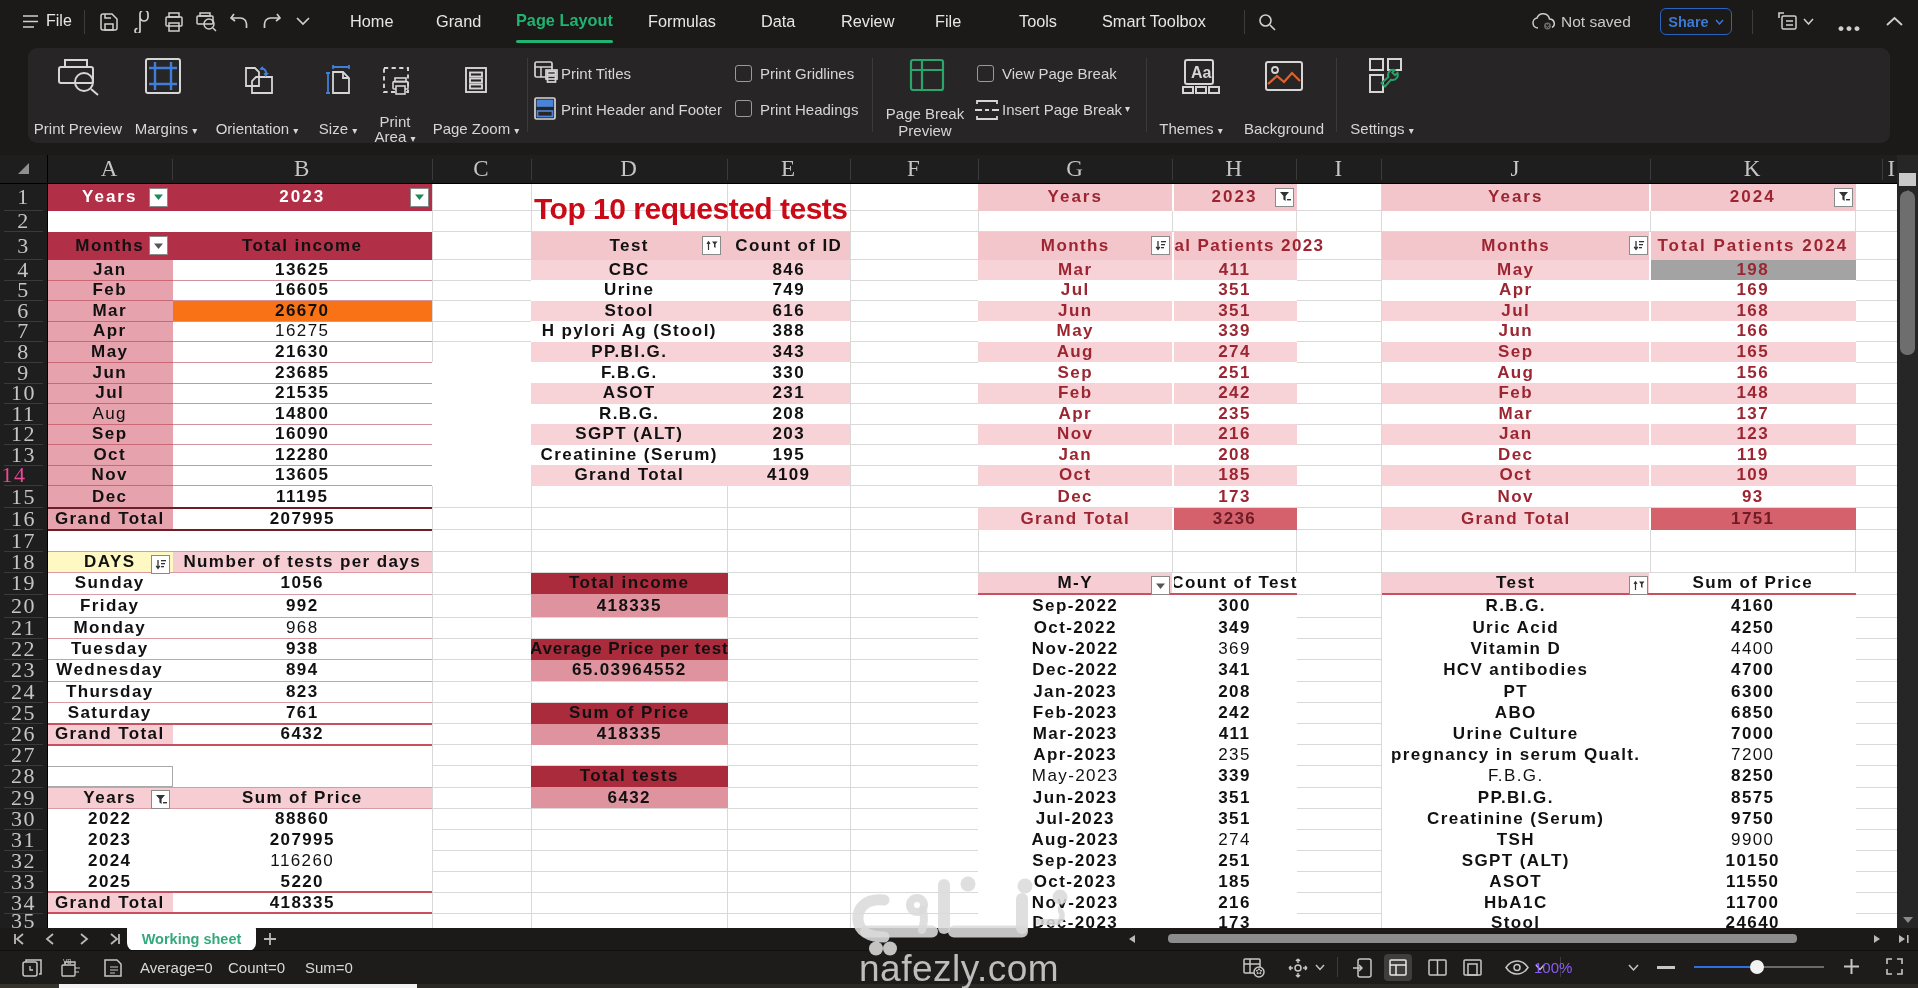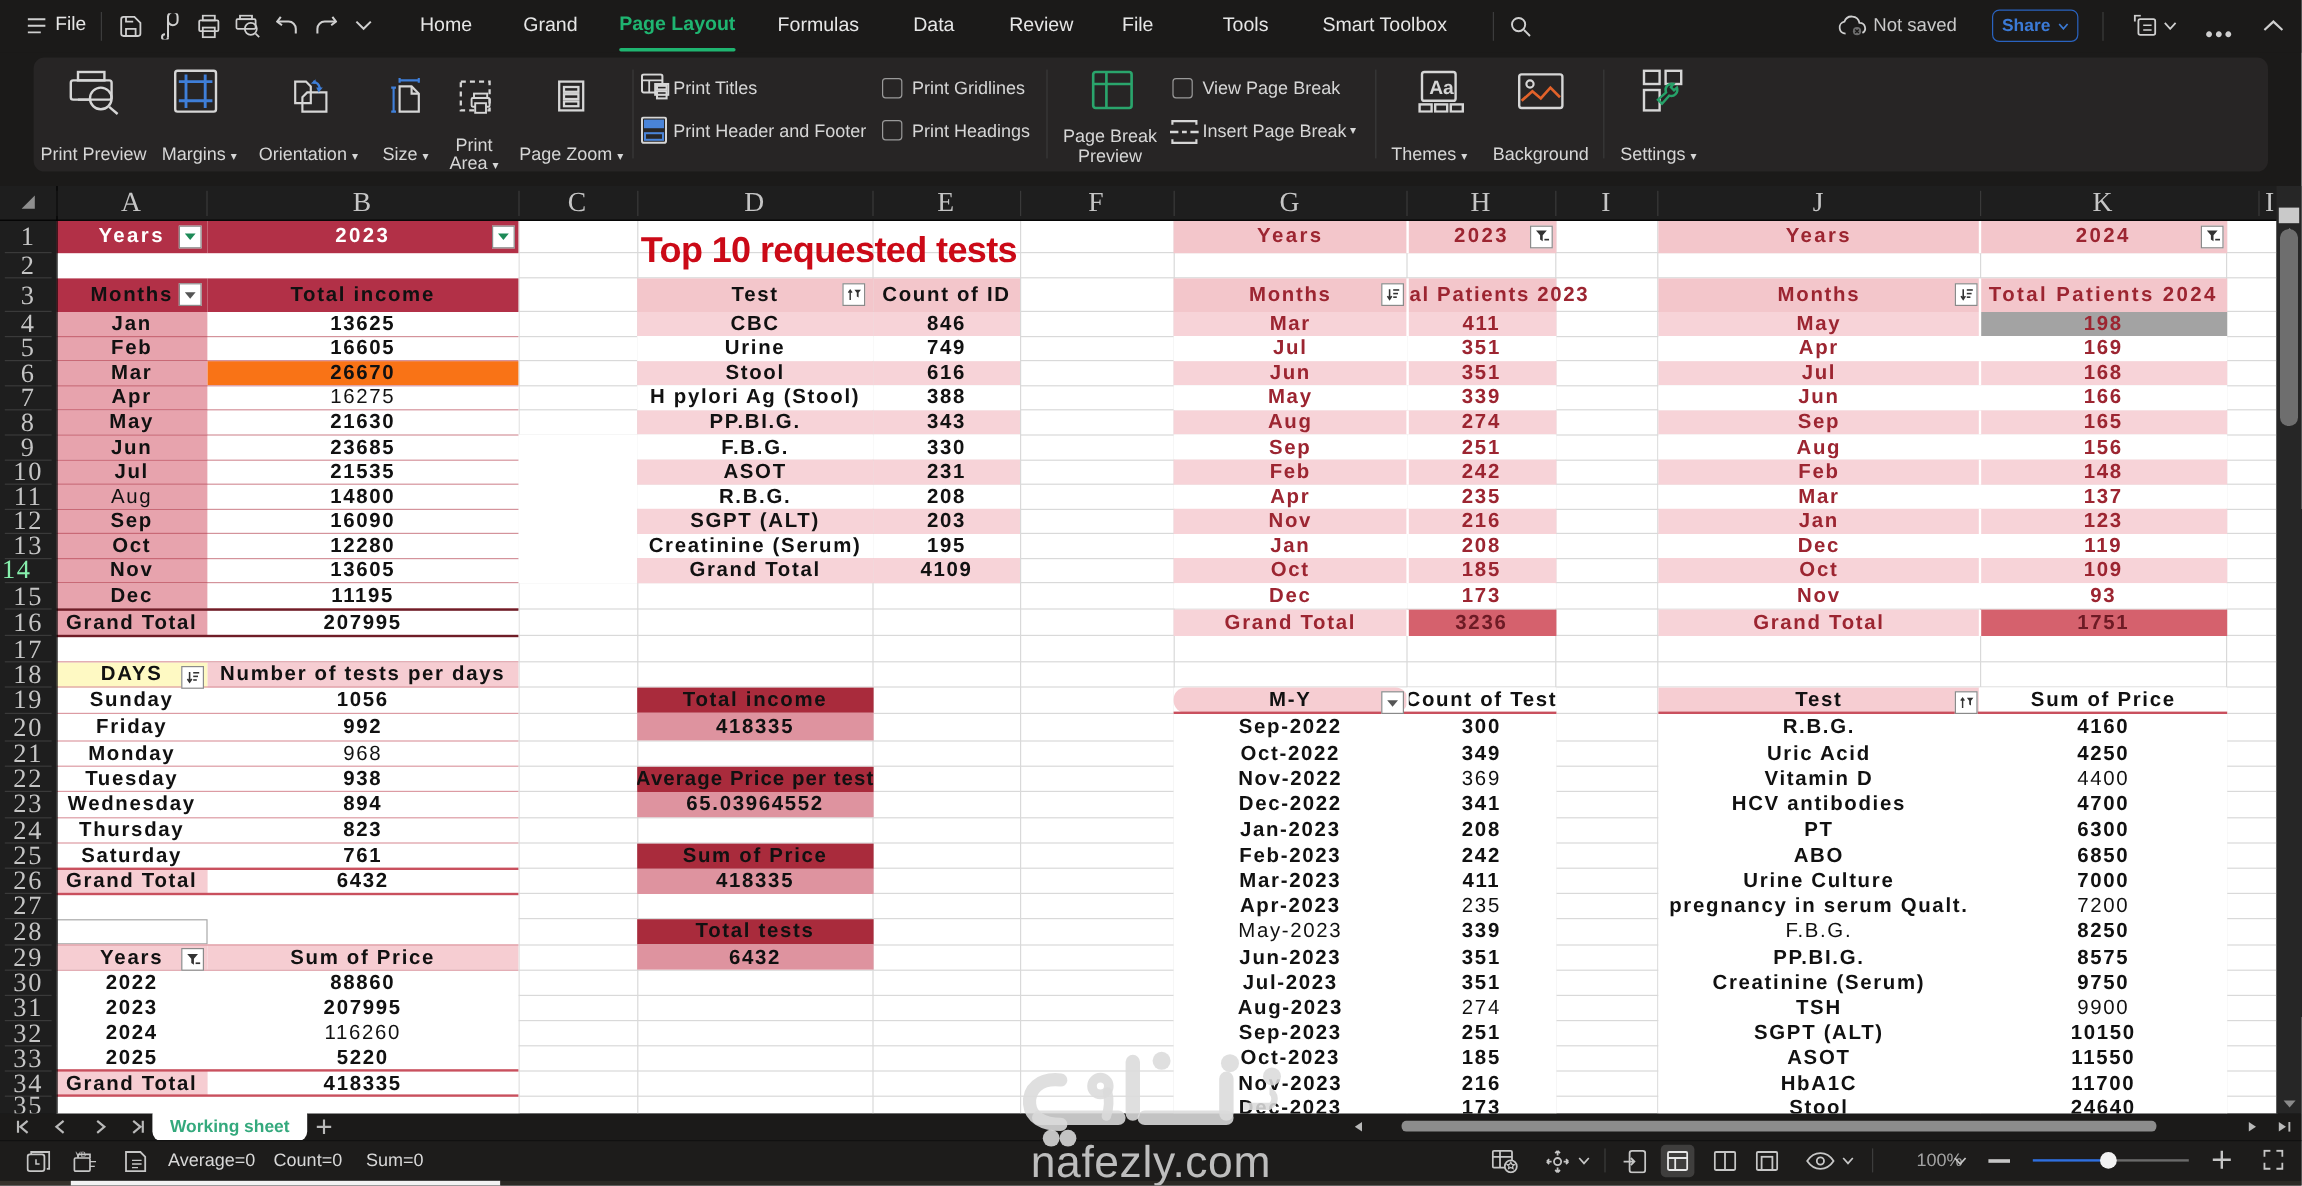--- a/index.html
+++ b/index.html
@@ -250,21 +250,21 @@
 <div class="a" style="left:47px;top:891.2px;width:385.0px;height:2px;background:#c9505e"></div>
 <div class="a" style="left:47px;top:912.2px;width:385.0px;height:2px;background:#c9505e"></div>
 <div class="cell" style="left:531px;top:572.8px;width:196.5px;height:21.2px;color:#111;font-size:17px;letter-spacing:1.4px;background:#a92b3c;">Total income</div>
 <div class="cell" style="left:531px;top:594.0px;width:196.5px;height:23.0px;color:#111;font-size:17px;letter-spacing:1.4px;background:#de939f;">418335</div>
 <div class="cell" style="left:531px;top:638.5px;width:196.5px;height:21.0px;color:#111;font-size:17px;letter-spacing:0.9px;background:#a92b3c;">Average Price per test</div>
 <div class="cell" style="left:531px;top:659.5px;width:196.5px;height:21.5px;color:#111;font-size:17px;letter-spacing:1.4px;background:#de939f;">65.03964552</div>
 <div class="cell" style="left:531px;top:702.5px;width:196.5px;height:21.0px;color:#111;font-size:17px;letter-spacing:1.4px;background:#a92b3c;">Sum of Price</div>
 <div class="cell" style="left:531px;top:723.5px;width:196.5px;height:21.3px;color:#111;font-size:17px;letter-spacing:1.4px;background:#de939f;">418335</div>
 <div class="cell" style="left:531px;top:765.5px;width:196.5px;height:21.8px;color:#111;font-size:17px;letter-spacing:1.4px;background:#a92b3c;">Total tests</div>
 <div class="cell" style="left:531px;top:787.3px;width:196.5px;height:20.9px;color:#111;font-size:17px;letter-spacing:1.4px;background:#de939f;">6432</div>
-<div class="cell" style="left:978px;top:572.8px;width:194.5px;height:21.2px;color:#111;font-size:17px;letter-spacing:1.4px;background:#f6cdd2;border-radius:10px;">M-Y</div>
+<div class="cell" style="left:978px;top:572.8px;width:194.5px;height:21.2px;color:#111;font-size:17px;letter-spacing:1.4px;background:#f6cdd2;">M-Y</div>
 <div class="cell" style="left:1172.5px;top:572.8px;width:124.0px;height:21.2px;color:#111;font-size:17px;letter-spacing:1.4px;background:#fff;">Count of Test</div>
 <div class="a" style="left:1171.5px;top:572.8px;width:2px;height:21.2px;background:#fff"></div>
 <div class="a" style="left:978px;top:593.0px;width:318.5px;height:2px;background:#c9505e"></div>
 <div class="cell" style="left:978px;top:594.0px;width:194.5px;height:23.0px;color:#111;font-size:17px;letter-spacing:1.4px;">Sep-2022</div>
 <div class="cell" style="left:1172.5px;top:594.0px;width:124.0px;height:23.0px;color:#111;font-size:17px;letter-spacing:1.4px;">300</div>
 <div class="cell" style="left:978px;top:617.0px;width:194.5px;height:21.5px;color:#111;font-size:17px;letter-spacing:1.4px;">Oct-2022</div>
 <div class="cell" style="left:1172.5px;top:617.0px;width:124.0px;height:21.5px;color:#111;font-size:17px;letter-spacing:1.4px;">349</div>
 <div class="cell" style="left:978px;top:638.5px;width:194.5px;height:21.0px;color:#111;font-size:17px;letter-spacing:1.4px;">Nov-2022</div>
 <div class="cell" style="left:1172.5px;top:638.5px;width:124.0px;height:21.0px;color:#111;font-size:17px;letter-spacing:1.4px;font-weight:normal;">369</div>
 <div class="cell" style="left:978px;top:659.5px;width:194.5px;height:21.5px;color:#111;font-size:17px;letter-spacing:1.4px;">Dec-2022</div>
@@ -450,21 +450,21 @@
 <div class="cell" style="left:0px;top:362.4px;width:47px;height:20.6px;color:#c5c5c5;font-family:'Liberation Serif',serif;font-weight:normal;font-size:22px">9</div>
 <div class="a" style="left:4px;top:382.5px;width:39.0px;height:1px;background:#3a3a3a"></div>
 <div class="cell" style="left:0px;top:383.0px;width:47px;height:20.5px;color:#c5c5c5;font-family:'Liberation Serif',serif;font-weight:normal;font-size:22px">10</div>
 <div class="a" style="left:4px;top:403.0px;width:39.0px;height:1px;background:#3a3a3a"></div>
 <div class="cell" style="left:0px;top:403.5px;width:47px;height:20.6px;color:#c5c5c5;font-family:'Liberation Serif',serif;font-weight:normal;font-size:22px">11</div>
 <div class="a" style="left:4px;top:423.6px;width:39.0px;height:1px;background:#3a3a3a"></div>
 <div class="cell" style="left:0px;top:424.1px;width:47px;height:20.6px;color:#c5c5c5;font-family:'Liberation Serif',serif;font-weight:normal;font-size:22px">12</div>
 <div class="a" style="left:4px;top:444.2px;width:39.0px;height:1px;background:#3a3a3a"></div>
 <div class="cell" style="left:0px;top:444.7px;width:47px;height:20.5px;color:#c5c5c5;font-family:'Liberation Serif',serif;font-weight:normal;font-size:22px">13</div>
 <div class="a" style="left:4px;top:464.7px;width:39.0px;height:1px;background:#3a3a3a"></div>
-<div class="cell" style="left:0px;top:465.2px;width:28px;height:20.4px;color:#86efac;font-family:'Liberation Serif',serif;font-weight:normal;font-size:22px">14</div>
+<div class="cell" style="left:0px;top:465.2px;width:28px;height:20.4px;color:#ec4899;font-family:'Liberation Serif',serif;font-weight:normal;font-size:22px">14</div>
 <div class="a" style="left:4px;top:485.1px;width:39.0px;height:1px;background:#3a3a3a"></div>
 <div class="cell" style="left:0px;top:485.6px;width:47px;height:21.9px;color:#c5c5c5;font-family:'Liberation Serif',serif;font-weight:normal;font-size:22px">15</div>
 <div class="a" style="left:4px;top:507.0px;width:39.0px;height:1px;background:#3a3a3a"></div>
 <div class="cell" style="left:0px;top:507.5px;width:47px;height:22.0px;color:#c5c5c5;font-family:'Liberation Serif',serif;font-weight:normal;font-size:22px">16</div>
 <div class="a" style="left:4px;top:529.0px;width:39.0px;height:1px;background:#3a3a3a"></div>
 <div class="cell" style="left:0px;top:529.5px;width:47px;height:22.0px;color:#c5c5c5;font-family:'Liberation Serif',serif;font-weight:normal;font-size:22px">17</div>
 <div class="a" style="left:4px;top:551.0px;width:39.0px;height:1px;background:#3a3a3a"></div>
 <div class="cell" style="left:0px;top:551.5px;width:47px;height:21.3px;color:#c5c5c5;font-family:'Liberation Serif',serif;font-weight:normal;font-size:22px">18</div>
 <div class="a" style="left:4px;top:572.3px;width:39.0px;height:1px;background:#3a3a3a"></div>
 <div class="cell" style="left:0px;top:572.8px;width:47px;height:21.2px;color:#c5c5c5;font-family:'Liberation Serif',serif;font-weight:normal;font-size:22px">19</div>
@@ -759,21 +759,21 @@
     <rect x="5" y="5" width="9" height="11"></rect>
   </svg>
 <svg class="a" style="left:1505px;top:960px" width="24" height="15" viewBox="0 0 24 15" fill="none" stroke="#c6c6c6" stroke-width="1.5">
     <path d="M1 7.5C4 3 8 1 12 1s8 2 11 6.5C20 12 16 14 12 14S4 12 1 7.5z"></path>
     <circle cx="12" cy="7.5" r="3"></circle>
   </svg>
 <svg class="a" style="left:1535px;top:964px" width="10" height="7" viewBox="0 0 10 7" fill="none" stroke="#c6c6c6" stroke-width="1.4">
     <path d="M1 1l4 4.5L9 1"></path>
   </svg>
 <div class="a" style="left:1559.5px;top:957px;width:1px;height:20.0px;background:#3c3c3c"></div>
-<div class="a" style="left:1597px;top:959px;color:#a3a3a3;font-size:15px;font-weight:normal;letter-spacing:0px;white-space:nowrap;">100%</div>
+<div class="a" style="left:1534px;top:959px;color:#8b5cf6;font-size:15px;font-weight:normal;letter-spacing:0px;white-space:nowrap;">100%</div>
 <svg class="a" style="left:1628px;top:964px" width="11" height="8" viewBox="0 0 11 8" fill="none" stroke="#c6c6c6" stroke-width="1.5">
     <path d="M1 1l4.5 5L10 1"></path>
   </svg>
 <div class="a" style="left:1657px;top:966px;width:18.0px;height:2.5px;background:#c6c6c6;"></div>
 <div class="a" style="left:1694px;top:966px;width:63.0px;height:2.0px;background:#2f6fe0;"></div>
 <div class="a" style="left:1757px;top:966px;width:67.0px;height:2.0px;background:#6a6a6a;"></div>
 <div class="a" style="left:1750px;top:960px;width:14px;height:14px;border-radius:7px;background:#f2f2f2"></div>
 <svg class="a" style="left:1843px;top:958px" width="17" height="17" viewBox="0 0 17 17" fill="none" stroke="#c6c6c6" stroke-width="2">
     <path d="M8.5 1v15M1 8.5h15"></path>
   </svg>

